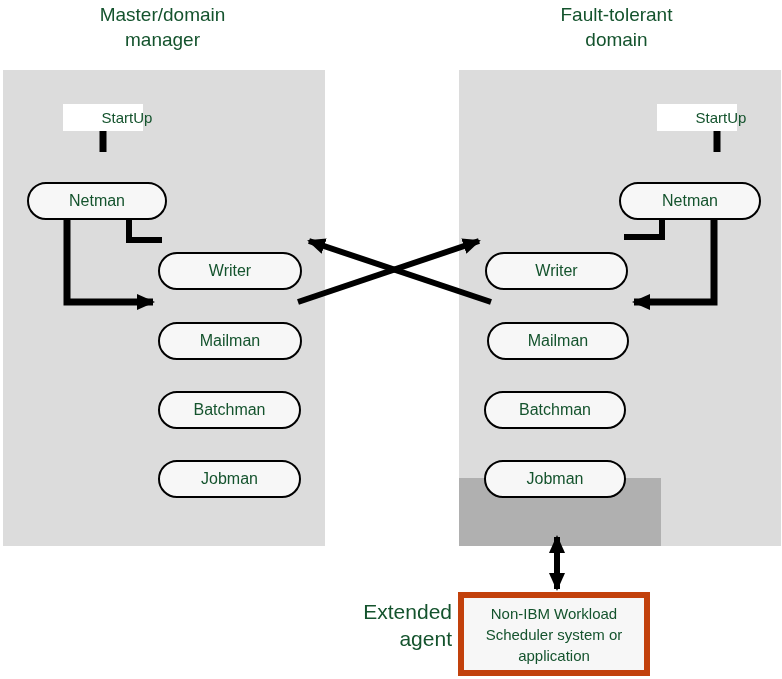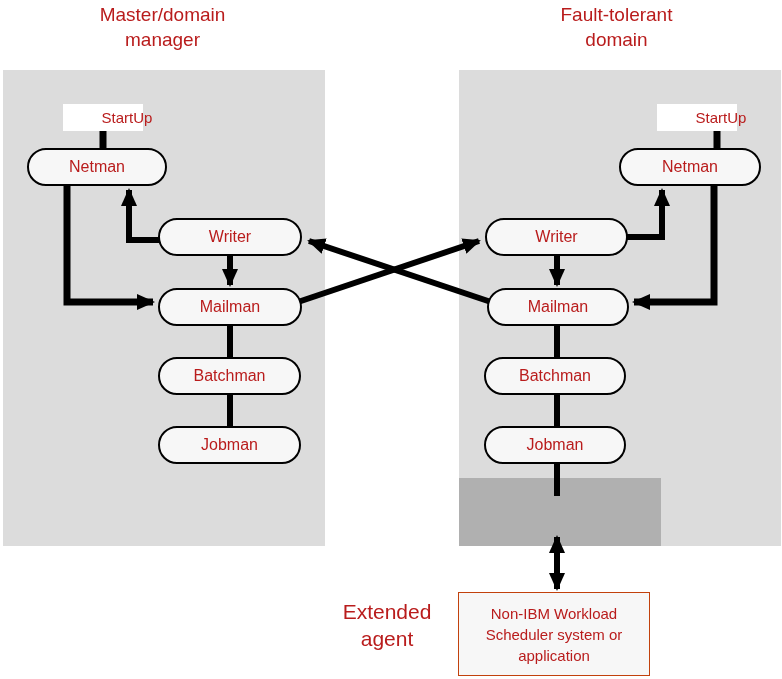--- a/index.html
+++ b/index.html
@@ -2,21 +2,21 @@
 <html><head>
 <meta charset="utf-8">
 <style>
   html, body { margin: 0; padding: 0; background: #ffffff; }
   .canvas {
     position: relative;
     width: 782px;
     height: 679px;
     background: #ffffff;
     font-family: "Liberation Sans", sans-serif;
-    color: #b91c1c;
+    color: #14532d;
     overflow: hidden;
   }
   .panel { position: absolute; background: #dcdcdc; z-index: 1; }
   .band  { position: absolute; background: #b0b0b0; z-index: 1; }
   .arrows { position: absolute; left: 0; top: 0; z-index: 2; }
   .title {
     position: absolute;
     text-align: center;
     font-size: 19px;
     line-height: 1.3;
@@ -27,45 +27,46 @@
     position: absolute;
     box-sizing: border-box;
     background: #f7f7f7;
     border: 2px solid #000000;
     border-radius: 20px;
     display: flex;
     align-items: center;
     justify-content: center;
     font-size: 16px;
     z-index: 3;
+    margin-top: 34px;
   }
   .startup {
     position: absolute;
     box-sizing: border-box;
     background: #ffffff;
     display: flex;
     align-items: center;
     justify-content: center;
     font-size: 15px;
     z-index: 3;
     padding-left: 48px;
   }
   .ext-label {
     position: absolute;
-    text-align: center;
+    text-align: right;
     font-size: 21px;
     line-height: 1.3;
     white-space: pre-line;
     z-index: 3;
   }
   .ext-box {
     position: absolute;
     box-sizing: border-box;
     background: #f7f7f7;
-    border: 1px solid #c2410c;
+    border: 6px solid #c2410c;
     display: flex;
     align-items: center;
     justify-content: center;
     text-align: center;
     font-size: 15px;
     line-height: 1.4;
     white-space: pre-line;
     z-index: 3;
   }
 </style>

